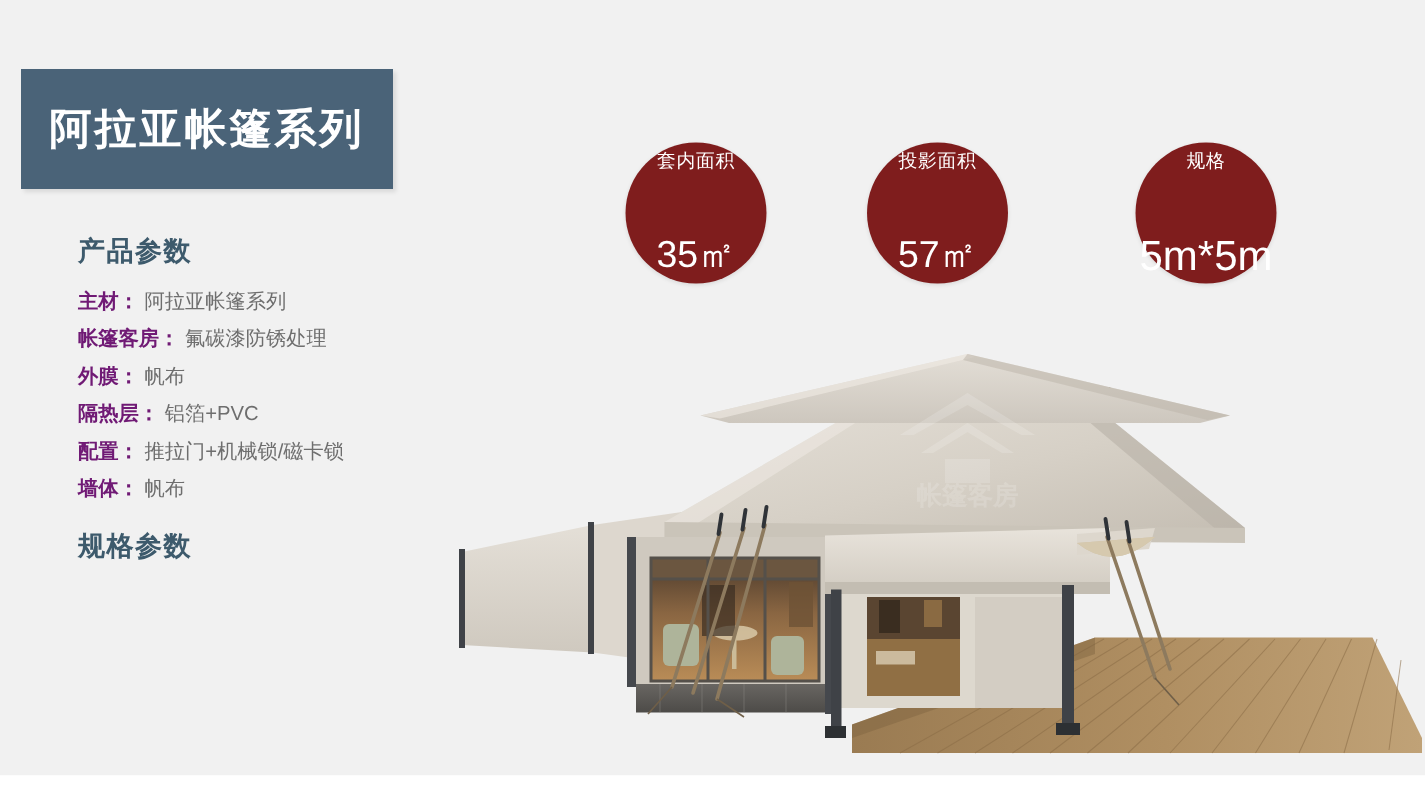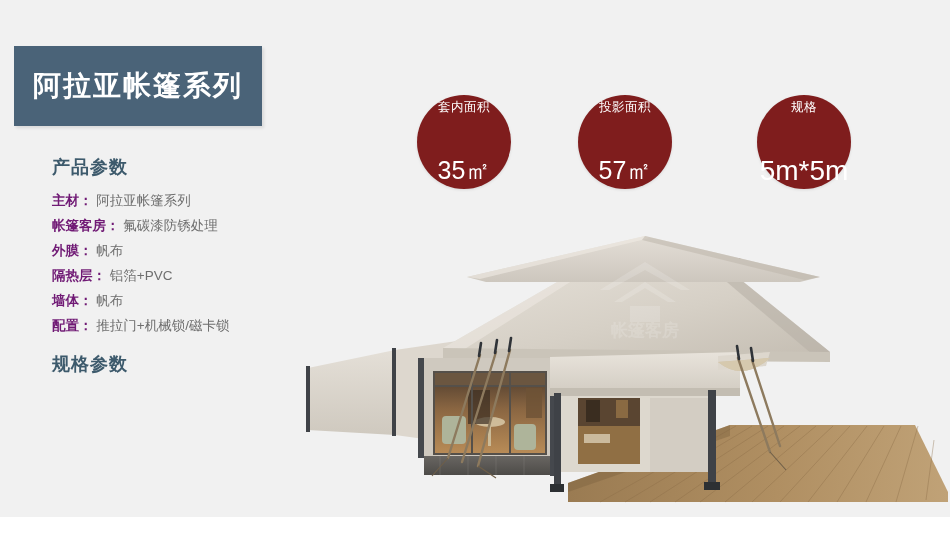--- a/index.html
+++ b/index.html
@@ -141,26 +141,26 @@
       </li>
       <li class="spec-row">
         <span class="spec-label">外膜：</span>
         <span class="spec-value">帆布</span>
       </li>
       <li class="spec-row">
         <span class="spec-label">隔热层：</span>
         <span class="spec-value">铝箔+PVC</span>
       </li>
       <li class="spec-row">
+        <span class="spec-label">配置：</span>
+        <span class="spec-value">推拉门+机械锁/磁卡锁</span>
+      </li>
+      <li class="spec-row">
         <span class="spec-label">墙体：</span>
         <span class="spec-value">帆布</span>
-      </li>
-      <li class="spec-row">
-        <span class="spec-label">配置：</span>
-        <span class="spec-value">推拉门+机械锁/磁卡锁</span>
       </li>
     </ul>
 
     <div class="group-gap"></div>
 
     <h2 class="section-heading">规格参数</h2>
   </div>
 
   <div class="badge" id="badge-1">
     <span class="badge-caption">套内面积</span>

